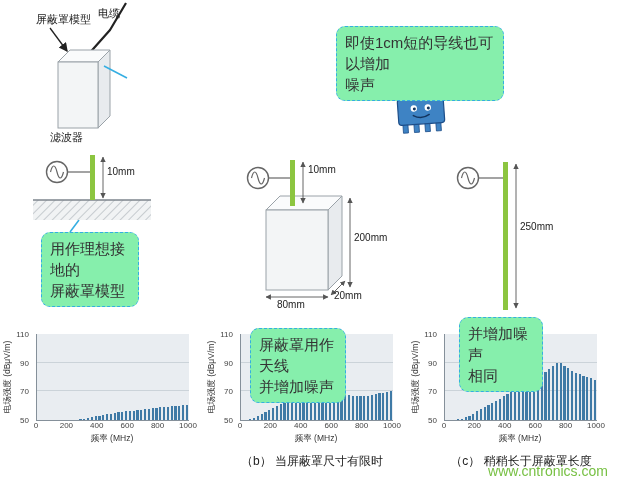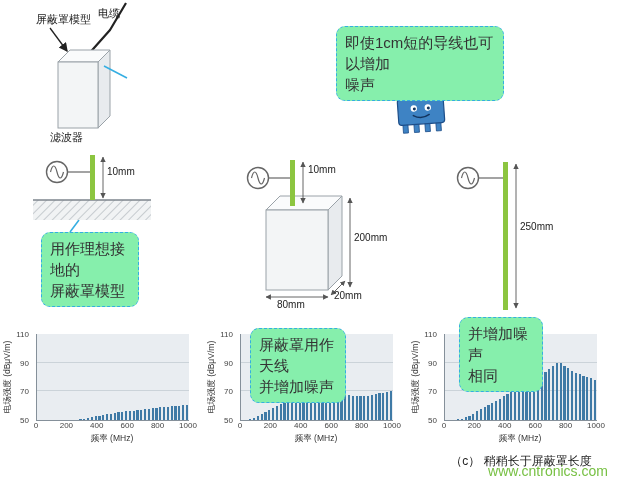--- a/index.html
+++ b/index.html
@@ -224,20 +224,21 @@
     </div>
   <div class="xticks" style="left:240px;top:421px">
       <div class="xtick" style="left: -12px;">0</div>
       <div class="xtick" style="left: 18.4px;">200</div>
       <div class="xtick" style="left: 48.8px;">400</div>
       <div class="xtick" style="left: 79.2px;">600</div>
       <div class="xtick" style="left: 109.6px;">800</div>
       <div class="xtick" style="left: 140px;">1000</div>
     </div>
   <div class="xlab" style="left:271px;top:433px">频率 (MHz)</div>
+  <div class="caption" style="left:222px;top:453px;width:180px">（b） 当屏蔽罩尺寸有限时</div>
   <div class="callout" style="left:250px;top:328px;width:78px">屏蔽罩用作天线
 并增加噪声</div>
 
   <div class="ylab" style="left:361px;top:371px">电场强度 (dBμV/m)</div>
   <div class="yticks" style="left:416px;top:334px">
       <div class="ytick" style="top: 82px;">50</div>
       <div class="ytick" style="top: 53.3333px;">70</div>
       <div class="ytick" style="top: 24.6667px;">90</div>
       <div class="ytick" style="top: -4px;">110</div>
     </div>

